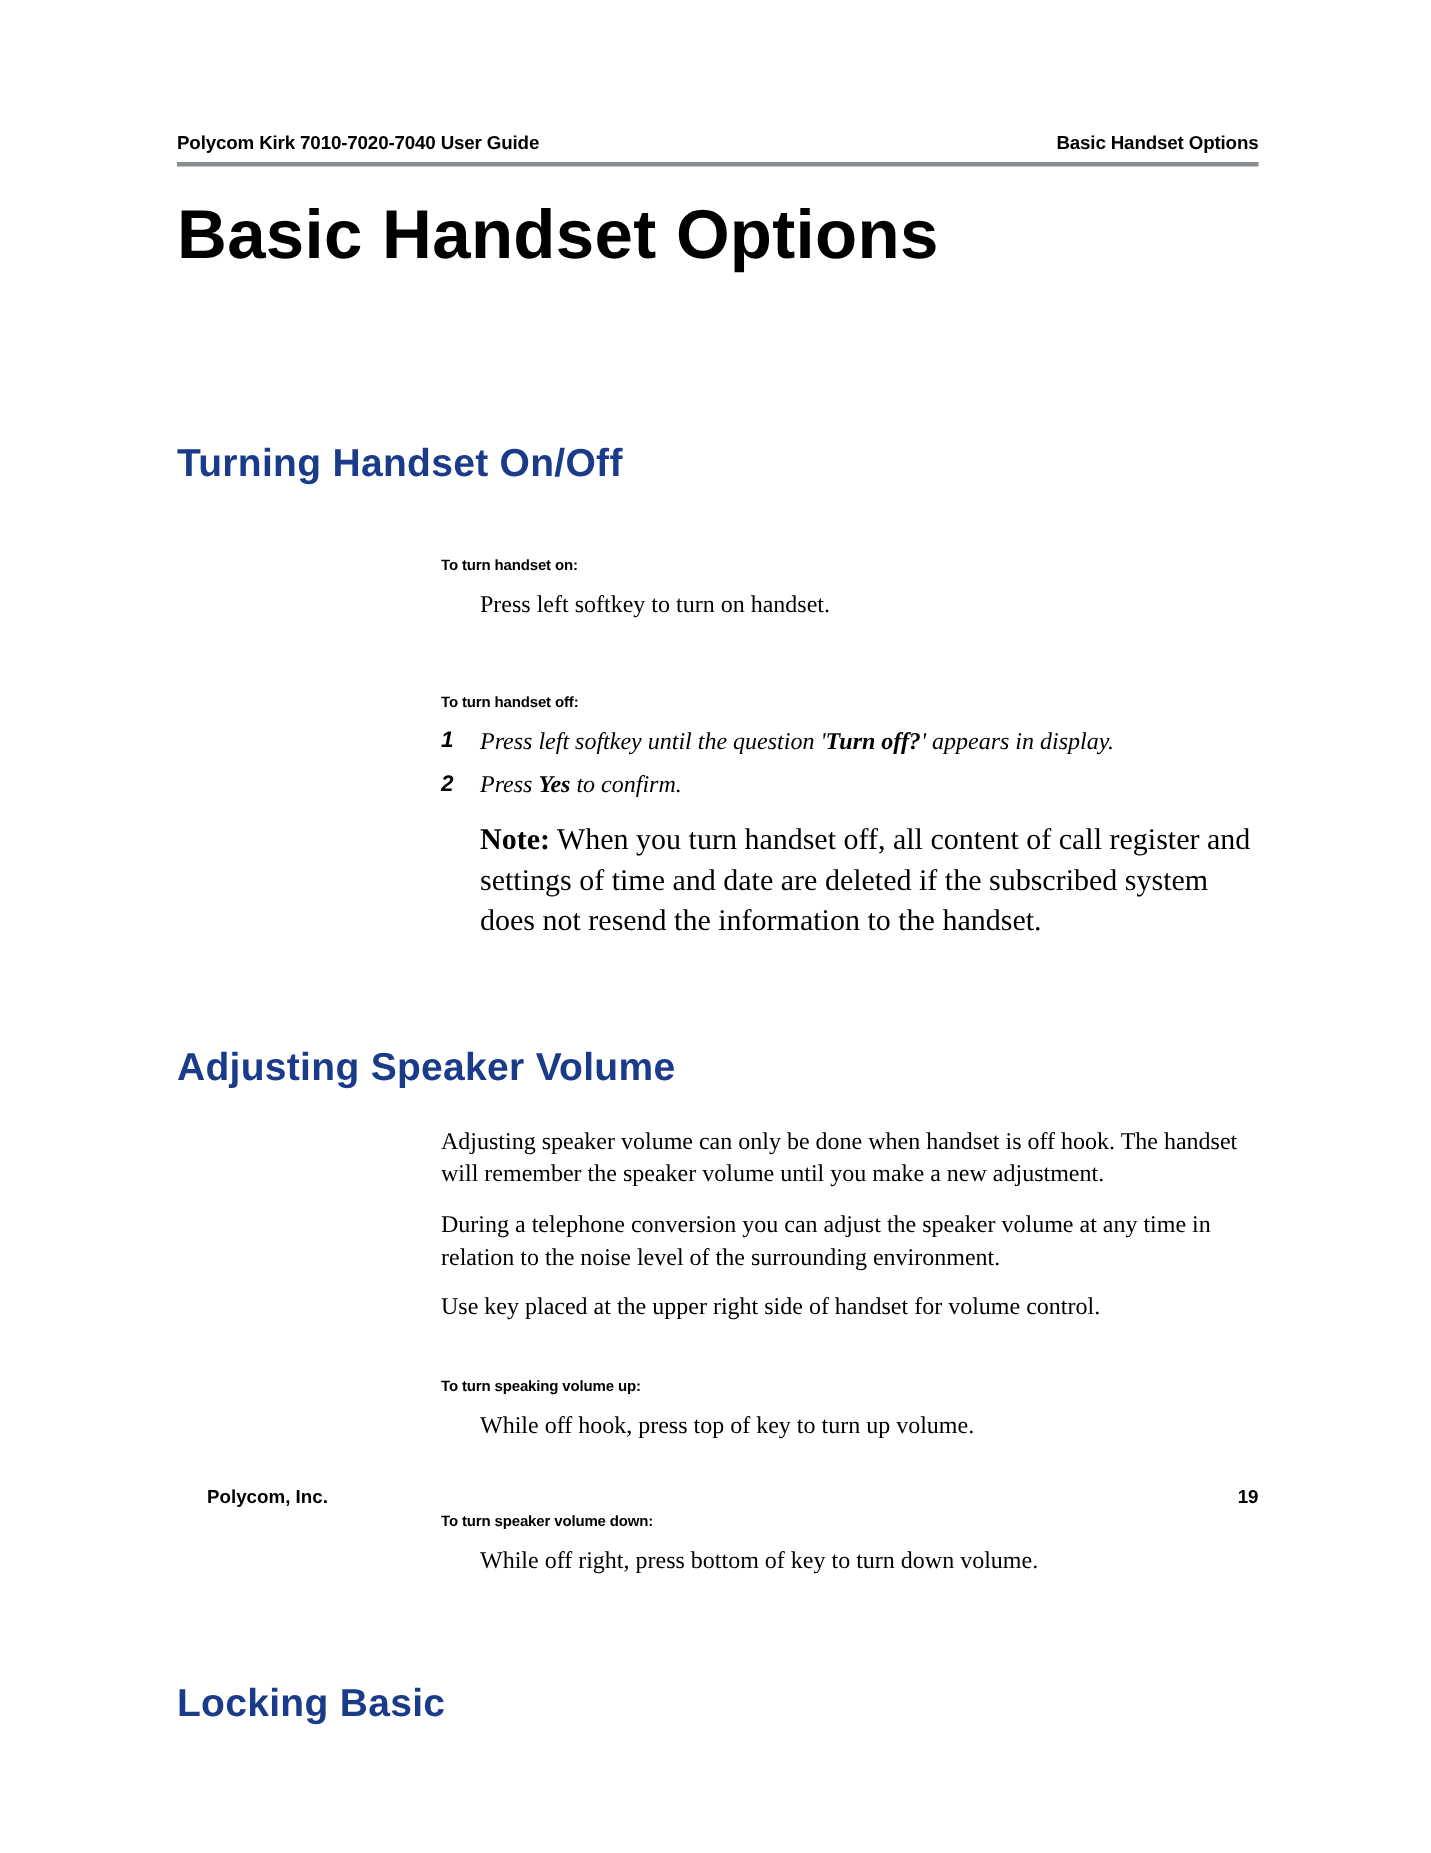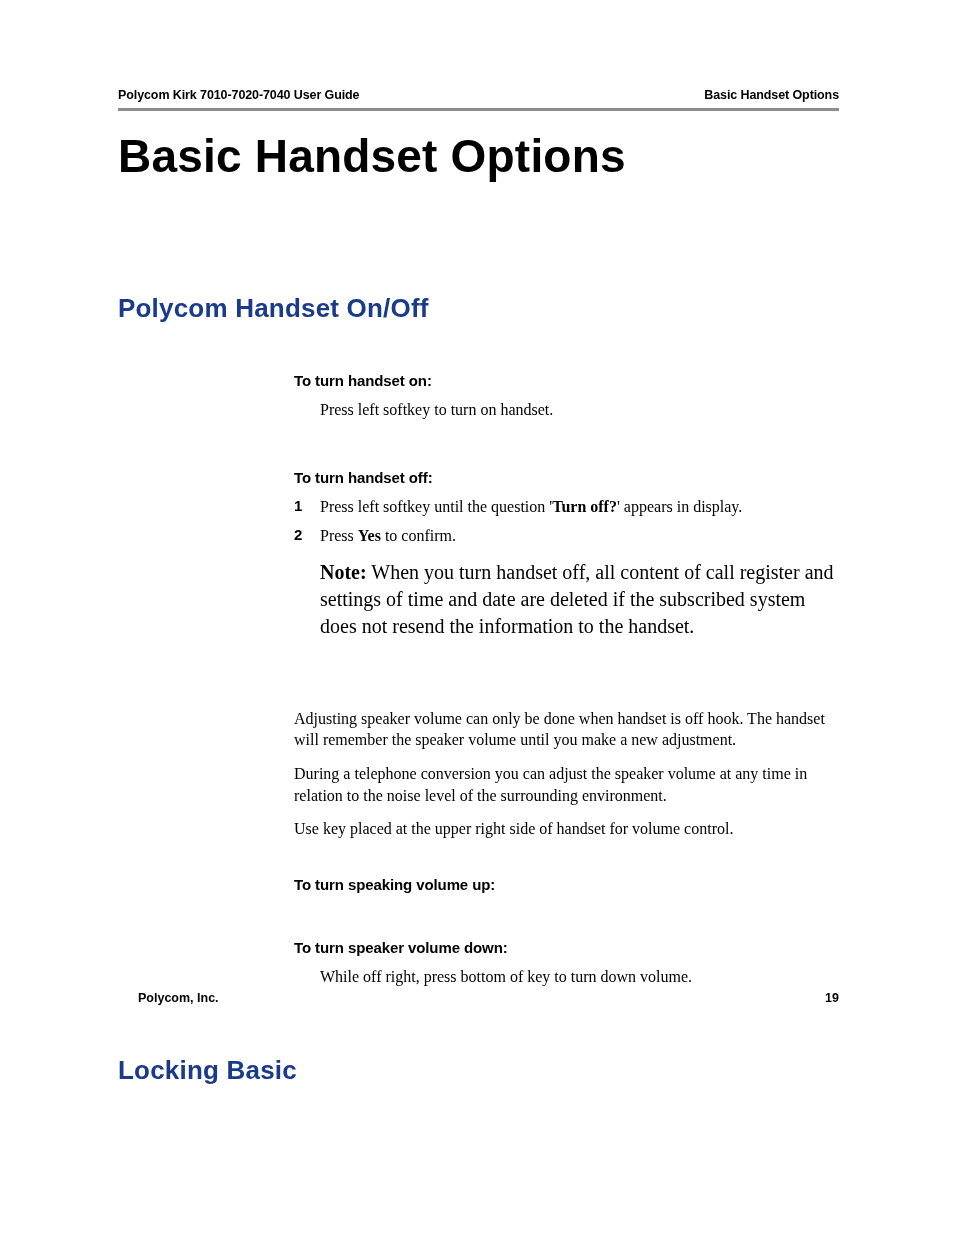--- a/index.html
+++ b/index.html
@@ -47,37 +47,38 @@
     margin-bottom: 48px;
     letter-spacing: 0.2px;
   }
   h2.section.tight { margin-bottom: 24px; }
 
   .content-block { margin-left: 176px; }
 
   h3.subhead {
     font-family: "Arial Black", Arial, Helvetica, sans-serif;
     font-weight: 900;
-    font-size: 15px;
+    font-size: 10px;
     color: #000;
     margin-bottom: 10px;
     letter-spacing: -0.1px;
   }
 
   p.body {
     font-size: 16px;
     line-height: 1.35;
     margin-bottom: 12px;
   }
   p.body.indent { padding-left: 26px; }
 
   ol.steps {
     list-style: none;
     counter-reset: step;
     margin-bottom: 12px;
+    font-style: italic;
   }
   ol.steps li {
     counter-increment: step;
     position: relative;
     padding-left: 26px;
     font-size: 16px;
     line-height: 1.35;
     margin-bottom: 8px;
   }
   ol.steps li::before {
@@ -116,21 +117,21 @@
 <div class="page">
 
   <div class="running-header">
     <span>Polycom Kirk 7010-7020-7040 User Guide</span>
     <span class="right">Basic Handset Options</span>
   </div>
   <div class="header-rule"></div>
 
   <h1 class="title">Basic Handset Options</h1>
 
-  <h2 class="section">Polycom Handset On/Off</h2>
+  <h2 class="section">Turning Handset On/Off</h2>
 
   <div class="content-block">
     <h3 class="subhead">To turn handset on:</h3>
     <p class="body indent">Press left softkey to turn on handset.</p>
 
     <div class="gap-md"></div>
 
     <h3 class="subhead">To turn handset off:</h3>
     <ol class="steps">
       <li>
@@ -140,29 +141,31 @@
         <span>Press </span><span class="bold-inline">Yes</span><span> to confirm.</span>
       </li>
     </ol>
     <p class="note-para">
       <span class="bold-inline">Note:</span><span> When you turn handset off, all content of call register and settings of time and date are deleted if the subscribed system does not resend the information to the handset.</span>
     </p>
   </div>
 
   <div class="gap-lg"></div>
 
+  <h2 class="section tight">Adjusting Speaker Volume</h2>
 
   <div class="content-block">
     <p class="body">Adjusting speaker volume can only be done when handset is off hook. The handset will remember the speaker volume until you make a new adjustment.</p>
     <p class="body">During a telephone conversion you can adjust the speaker volume at any time in relation to the noise level of the surrounding environment.</p>
     <p class="body">Use key placed at the upper right side of handset for volume control.</p>
 
     <div class="gap-sm"></div>
 
     <h3 class="subhead">To turn speaking volume up:</h3>
+    <p class="body indent">While off hook, press top of key to turn up volume.</p>
 
     <div class="gap-md"></div>
 
     <h3 class="subhead">To turn speaker volume down:</h3>
     <p class="body indent">While off right, press bottom of key to turn down volume.</p>
   </div>
 
   <div class="gap-lg"></div>
 
   <h2 class="section tight">Locking Basic</h2>

